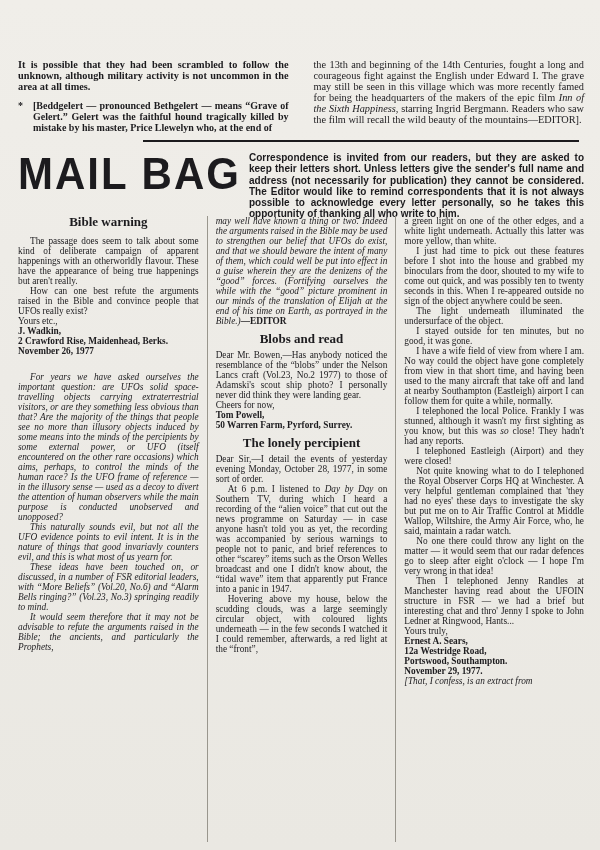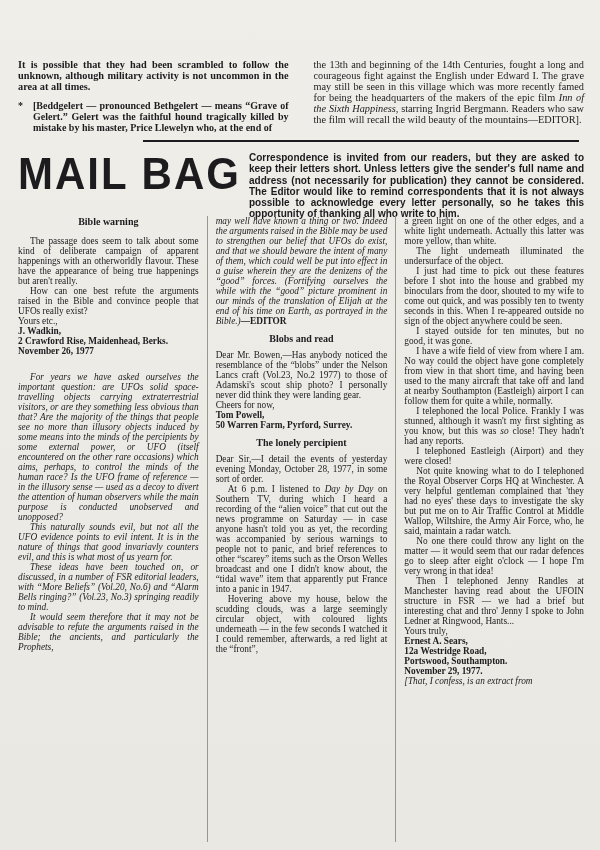--- a/index.html
+++ b/index.html
@@ -29,21 +29,21 @@
     margin-left:auto; width:335px;
     font-family:"Liberation Sans", sans-serif; font-weight:bold;
     font-size:10px; line-height:11.3px; text-align:justify;
   }
   
   .letters { position:absolute; top:216px; left:18px; width:566px; bottom:8px; display:flex; }
   .lcol { width:33.333%; padding:0 8px; font-size:9.3px; line-height:10px; text-align:justify; overflow:hidden; }
   .lcol:first-child { padding-left:0; }
   .lcol:last-child { padding-right:0; }
   .lcol + .lcol { border-left:1px solid #99968d; }
-  .lcol h3 { font-size:10px; font-weight:bold; text-align:center; margin:8px 0 6px; }
+  .lcol h3 { font-size:13px; font-weight:bold; text-align:center; margin:8px 0 6px; }
   .lcol h3:first-child { margin-top:1px; margin-bottom:9px; }
   .para { }
   .ind { text-indent:12px; }
   .ed { font-style:italic; }
   .plain { text-align:left; }
   .sig { text-align:left; font-weight:bold; }
   .sp { margin-top:16px; }
   .it { font-style:italic; }
   .bd { font-weight:bold; font-style:normal; }
 </style>
@@ -93,22 +93,22 @@
         <p class="para plain">Cheers for now,</p>
         <p class="para sig">Tom Powell,</p>
         <p class="para sig">50 Warren Farm, Pyrford, Surrey.</p>
         <h3 class="para">The lonely percipient</h3>
         <p class="para">Dear Sir,—I detail the events of yesterday evening Monday, October 28, 1977, in some sort of order.</p>
         <p class="para ind"><span>At 6 p.m. I listened to </span><span class="it">Day by Day</span><span> on Southern TV, during which I heard a recording of the “alien voice” that cut out the news programme on Saturday — in case anyone hasn't told you as yet, the recording was accompanied by serious warnings to people not to panic, and brief references to other “scarey” items such as the Orson Welles broadcast and one I didn't know about, the “tidal wave” item that apparently put France into a panic in 1947.</span></p>
         <p class="para ind">Hovering above my house, below the scudding clouds, was a large seemingly circular object, with coloured lights underneath — in the few seconds I watched it I could remember, afterwards, a red light at the “front”,</p>
       </div>
     <div class="lcol">
         <p class="para">a green light on one of the other edges, and a white light underneath. Actually this latter was more yellow, than white.</p>
+        <p class="para ind">I just had time to pick out these features before I shot into the house and grabbed my binoculars from the door, shouted to my wife to come out quick, and was possibly ten to twenty seconds in this. When I re-appeared outside no sign of the object anywhere could be seen.</p>
         <p class="para ind">The light underneath illuminated the undersurface of the object.</p>
-        <p class="para ind">I just had time to pick out these features before I shot into the house and grabbed my binoculars from the door, shouted to my wife to come out quick, and was possibly ten to twenty seconds in this. When I re-appeared outside no sign of the object anywhere could be seen.</p>
         <p class="para ind">I stayed outside for ten minutes, but no good, it was gone.</p>
         <p class="para ind">I have a wife field of view from where I am. No way could the object have gone completely from view in that short time, and having been used to the many aircraft that take off and land at nearby Southampton (Eastleigh) airport I can follow them for quite a while, normally.</p>
         <p class="para ind"><span>I telephoned the local Police. Frankly I was stunned, although it wasn't my first sighting as you know, but this was </span><span class="it">so</span><span> close! They hadn't had any reports.</span></p>
         <p class="para ind">I telephoned Eastleigh (Airport) and they were closed!</p>
         <p class="para ind">Not quite knowing what to do I telephoned the Royal Observer Corps HQ at Winchester. A very helpful gentleman complained that 'they had no eyes' these days to investigate the sky but put me on to Air Traffic Control at Middle Wallop, Wiltshire, the Army Air Force, who, he said, maintain a radar watch.</p>
         <p class="para ind">No one there could throw any light on the matter — it would seem that our radar defences go to sleep after eight o'clock — I hope I'm very wrong in that idea!</p>
         <p class="para ind">Then I telephoned Jenny Randles at Manchester having read about the UFOIN structure in FSR — we had a brief but interesting chat and thro' Jenny I spoke to John Ledner at Ringwood, Hants...</p>
         <p class="para plain">Yours truly,</p>
         <p class="para sig">Ernest A. Sears,</p>
         <p class="para sig">12a Westridge Road,</p>

